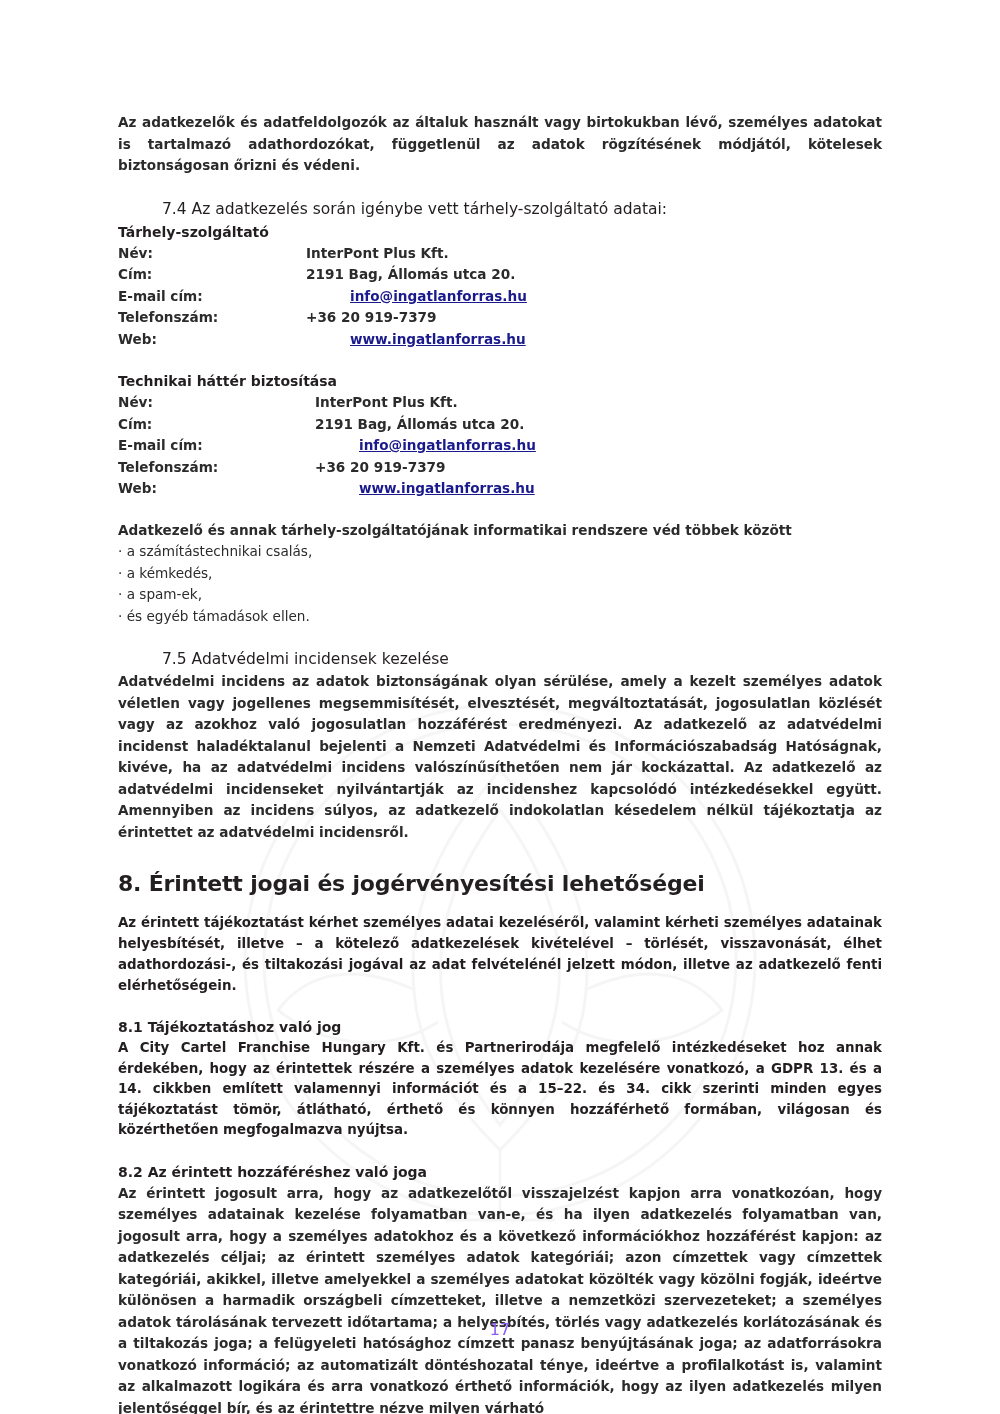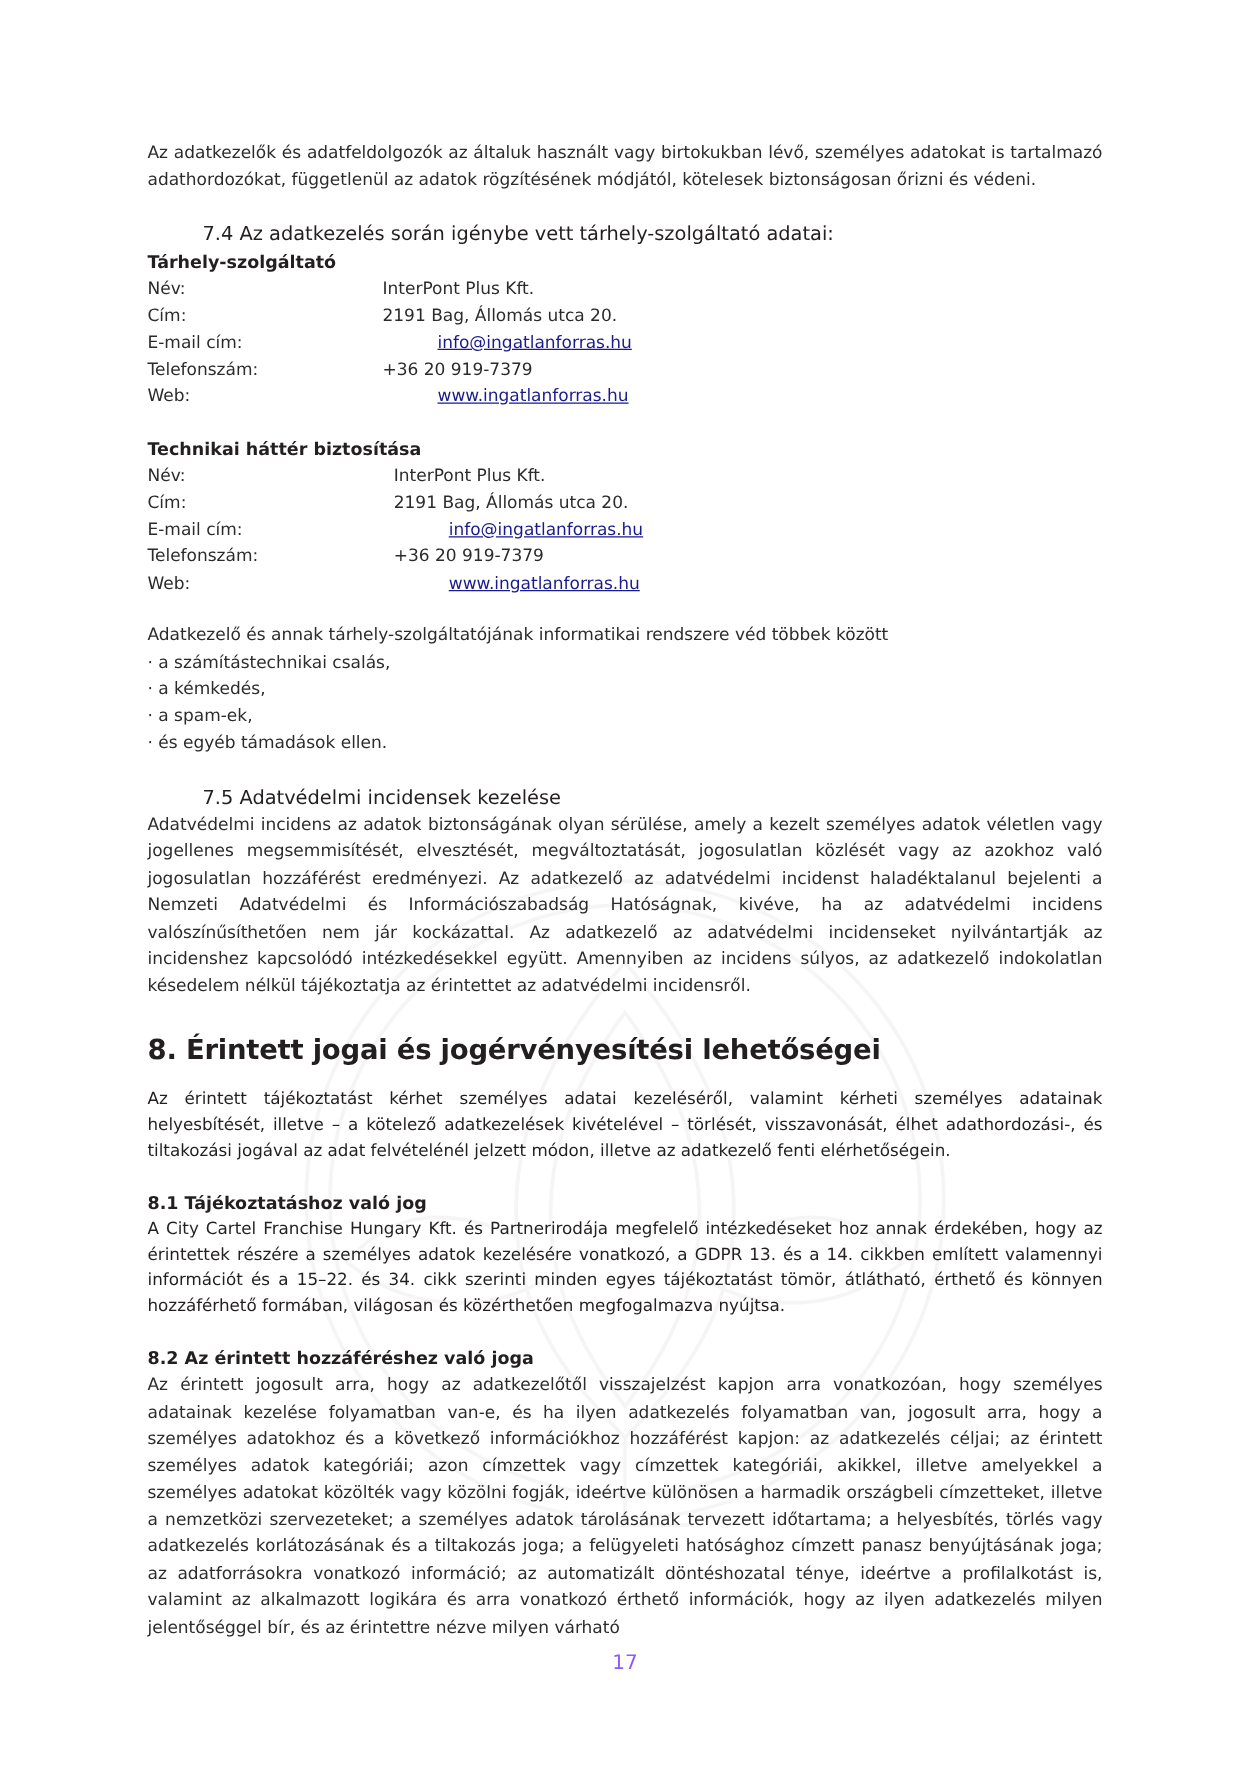--- a/index.html
+++ b/index.html
@@ -32,20 +32,21 @@
     pointer-events: none;
   }
   .content {
     position: absolute;
     left: 118px;
     top: 112px;
     width: 764px;
   }
   p {
     margin: 0;
+    font-weight: bold;
   }
   .body-text {
     font-size: 13.6px;
     line-height: 21.5px;
     text-align: justify;
     color: #2b2b2b;
   }
   .justify-full {
     text-align: justify;
     text-align-last: left;
@@ -73,20 +74,21 @@
   .contact-table {
     border-collapse: collapse;
     font-size: 13.6px;
     line-height: 21.5px;
     color: #2b2b2b;
     width: 100%;
   }
   .contact-table td {
     padding: 0;
     vertical-align: top;
+    font-weight: bold;
   }
   .contact-table td.label {
     width: 188px;
     white-space: nowrap;
   }
   .contact-table td.value {
     width: auto;
   }
   .contact-table.indented td.value {
     padding-left: 9px;

